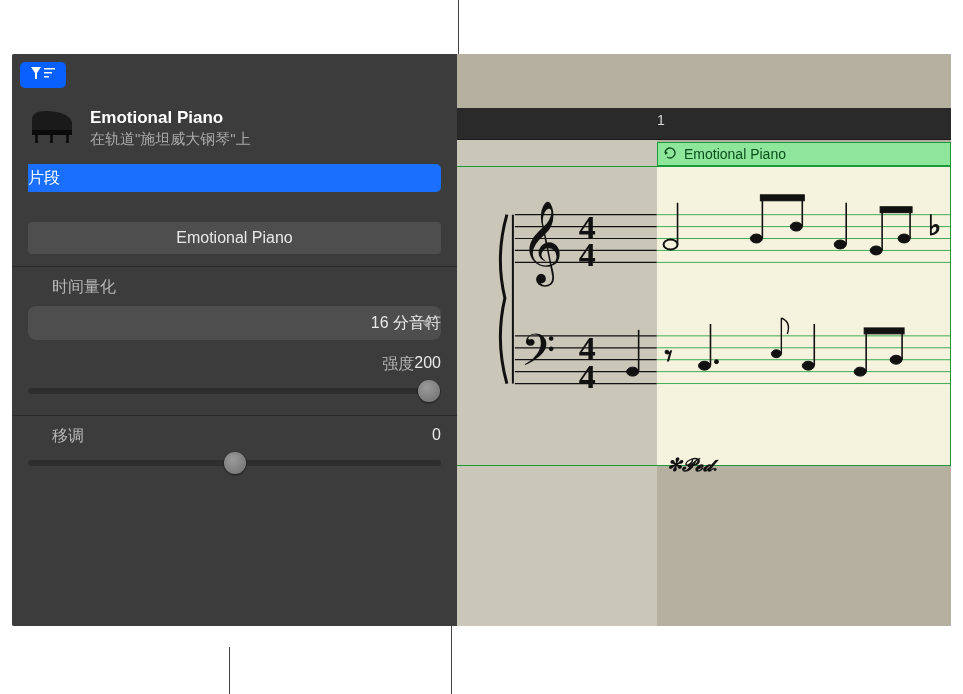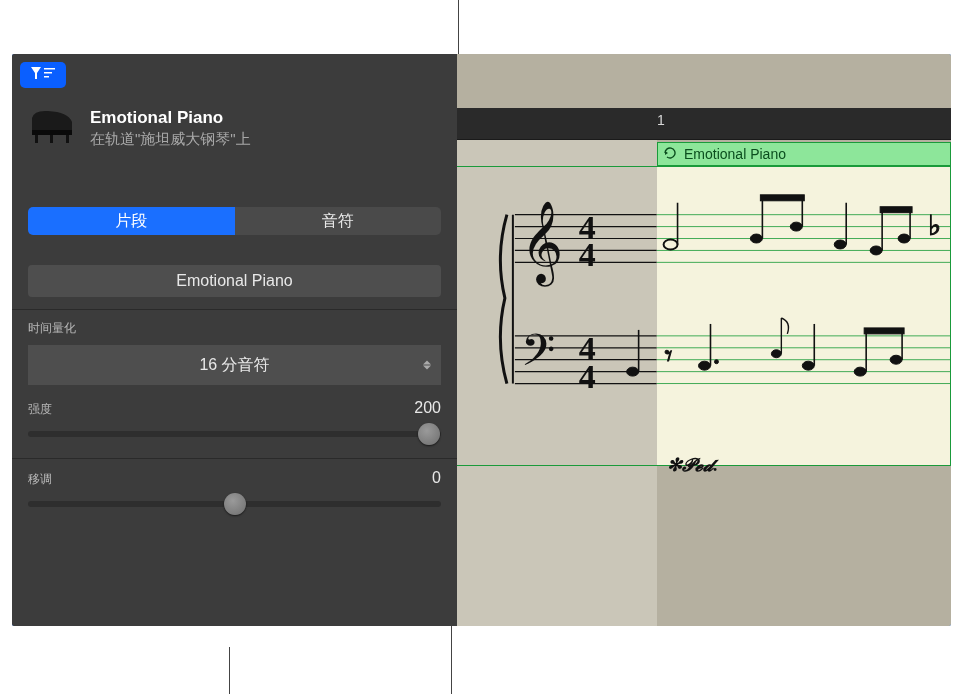--- a/index.html
+++ b/index.html
@@ -76,23 +76,21 @@
     gap: 0;
   }
   .tab {
     flex: 1;
     height: 28px;
     background: #4a4a4a;
     color: #e8e8e8;
     font-size: 16px;
     display: flex;
     align-items: center;
-    justify-content: center;
     cursor: pointer;
-    margin-top: 43px;
   }
   .tab:first-child { border-radius: 5px 0 0 5px; }
   .tab:last-child  { border-radius: 0 5px 5px 0; }
   .tab.active {
     background: #1a6fff;
     color: #fff;
   }
   .section {
     padding: 10px 16px 12px;
     border-bottom: 1px solid #2a2a2a;
@@ -104,36 +102,37 @@
     background: #4e4e4e;
     border: none;
     border-radius: 4px;
     color: #e8e8e8;
     font-size: 16px;
     text-align: center;
     outline: none;
   }
   .label {
     color: #b8b8b8;
-    font-size: 12px;
+    font-size: 16px;
     margin-bottom: 8px;
+    margin-left: 24px;
   }
   .value-right {
     float: right;
     color: #e8e8e8;
     font-size: 16px;
   }
   .select-field {
     width: 100%;
-    height: 40px;
+    height: 34px;
     background: #4e4e4e;
-    border-radius: 0;
-    display: flex;
-    align-items: center;
-    justify-content: center;
+    border-radius: 8px;
+    display: flex;
+    align-items: center;
+    justify-content: flex-end;
     position: relative;
     color: #e8e8e8;
     font-size: 16px;
     cursor: pointer;
   }
   .select-caret {
     position: absolute;
     right: 10px;
     top: 50%;
     transform: translateY(-50%);
@@ -288,39 +287,36 @@
       <div class="header-text">
         <div class="region-title">Emotional Piano</div>
         <div class="region-subtitle">在轨道"施坦威大钢琴"上</div>
       </div>
     </div>
 
     <div class="tab-row">
       <div class="tab active">
         <span>片段</span>
       </div>
-      <div class="tab">
-        <span>音符</span>
-      </div>
     </div>
 
     <div class="section first">
       <input class="name-field" value="Emotional Piano" style="">
     </div>
 
     <div class="section">
       <div class="label">时间量化</div>
       <div class="select-field">
         <span>16 分音符</span>
         <span class="select-caret">
           <span class="up"></span>
             <span class="dn"></span>
         </span>
       </div>
-      <div style="margin-top:14px;">
+      <div style="margin-top:14px;text-align:right;">
         <span class="label" style="display:inline">强度</span>
         <span class="value-right">200</span>
       </div>
       <div class="slider-row">
         <div class="slider-track">
           <div class="track-bg"></div>
           <div class="thumb" style="left:97%;"></div>
         </div>
       </div>
     </div>

